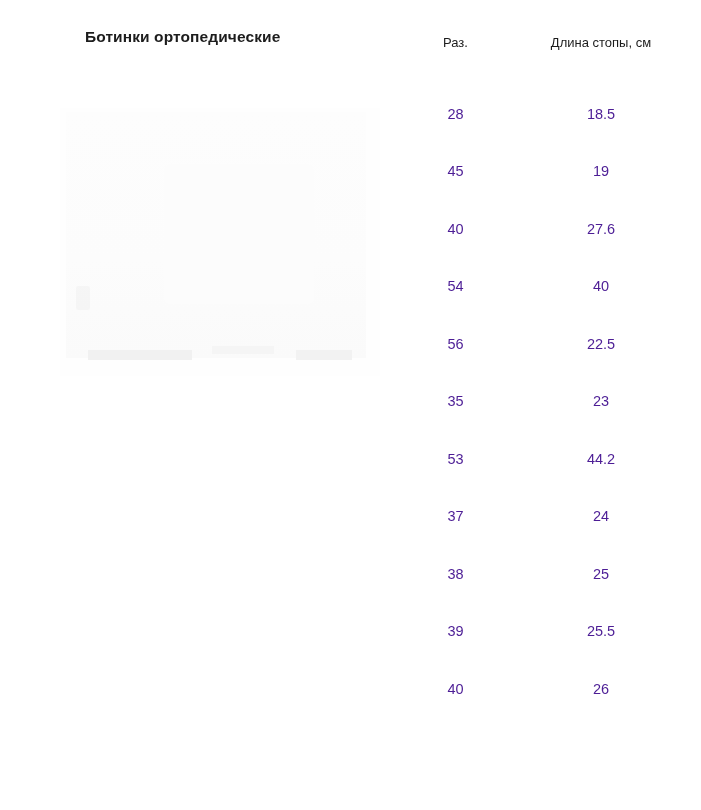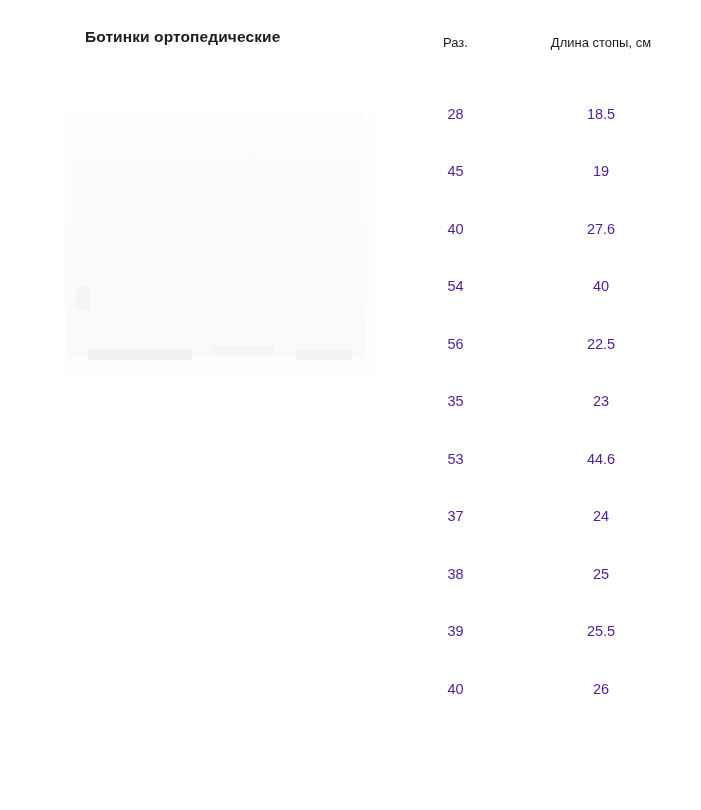--- a/index.html
+++ b/index.html
@@ -167,21 +167,21 @@
           <tr>
             <td class="col-size">56</td>
             <td class="col-len">22.5</td>
           </tr>
           <tr>
             <td class="col-size">35</td>
             <td class="col-len">23</td>
           </tr>
           <tr>
             <td class="col-size">53</td>
-            <td class="col-len">44.6</td>
+            <td class="col-len">44.2</td>
           </tr>
           <tr>
             <td class="col-size">37</td>
             <td class="col-len">24</td>
           </tr>
           <tr>
             <td class="col-size">38</td>
             <td class="col-len">25</td>
           </tr>
           <tr>

